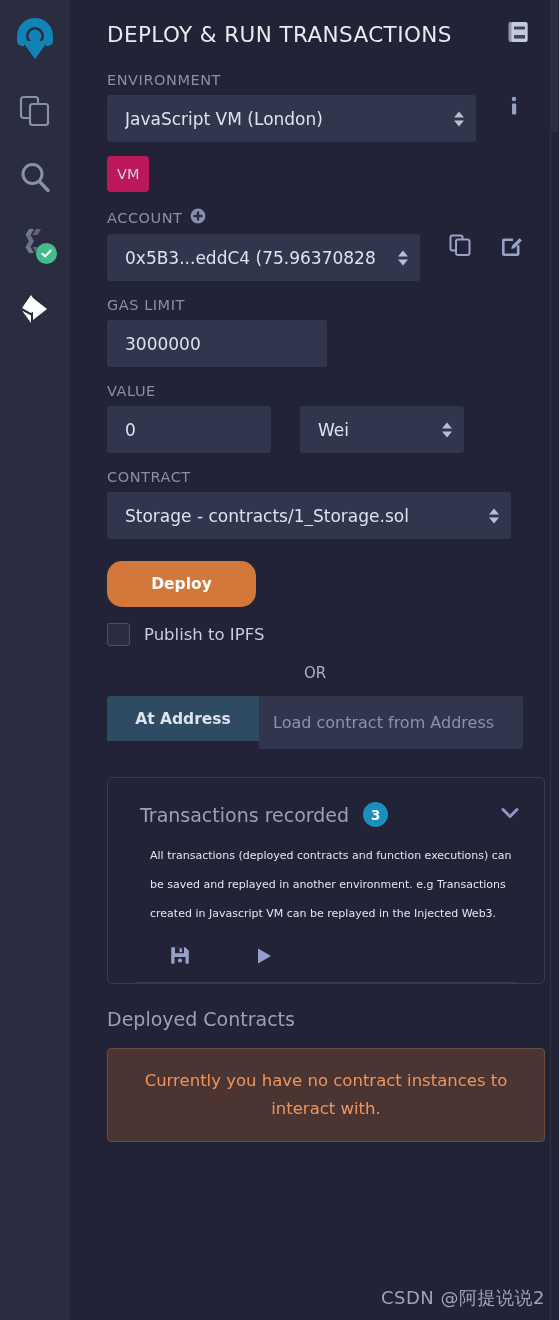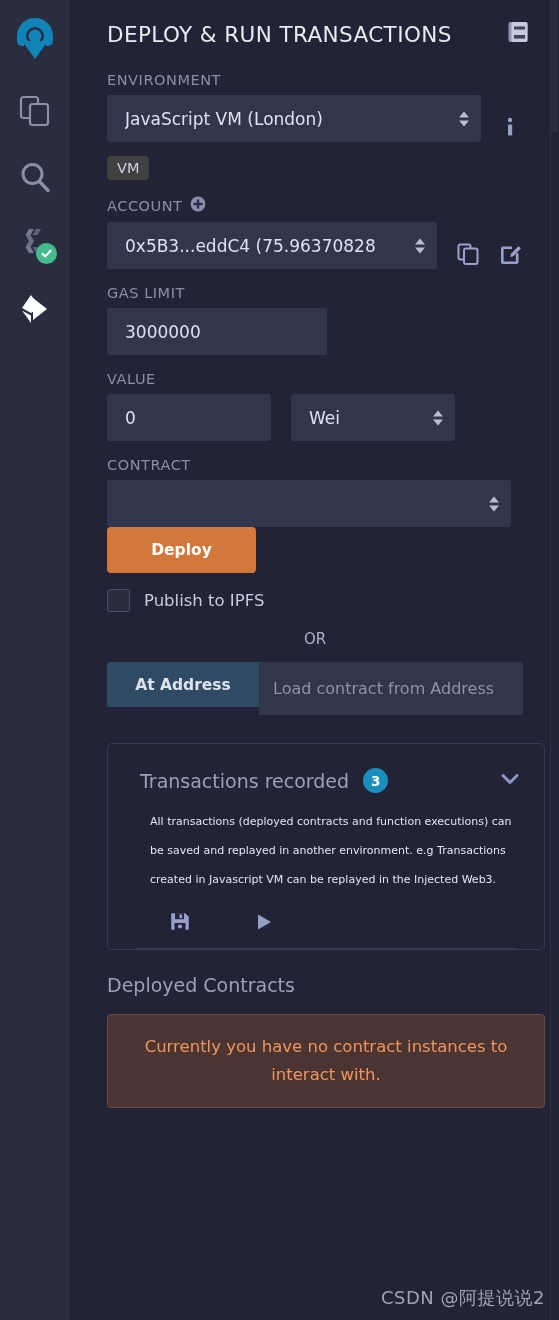--- a/index.html
+++ b/index.html
@@ -94,21 +94,21 @@
     font-size: 14.5px;
     letter-spacing: .55px;
     color: #8a8fa8;
     margin: 24px 0 7px 0;
     display: flex;
     align-items: center;
     gap: 7px;
   }
   .flabel.tight { margin-top: 16px; }
 
-  .row { display: flex; align-items: flex-end; gap: 20px; }
+  .row { display: flex; align-items: flex-start; gap: 29px; }
 
   .ctl {
     background: #32364d;
     border: none;
     border-radius: 3px;
     height: 47px;
     color: #dfe2ee;
     font-size: 17px;
     font-family: "DejaVu Sans", "Liberation Sans", sans-serif;
     padding: 0 14px 0 18px;
@@ -129,37 +129,38 @@
     display: block;
     width: 0; height: 0;
     border-left: 5px solid transparent;
     border-right: 5px solid transparent;
   }
   .spin i.up   { border-bottom: 6px solid #b9bdcf; }
   .spin i.down { border-top: 6px solid #b9bdcf; }
 
   .vm-badge {
     display: inline-block;
-    background: #404040;
+    background: #be185d;
     color: #cfd3e4;
     font-size: 14.5px;
-    padding: 4px 10px;
+    padding: 10px 10px;
     border-radius: 4px;
     margin-top: 14px;
   }
 
   .btn-deploy {
     background: #d2783a;
     color: #fff;
     font-size: 15.5px;
     font-weight: bold;
     border: none;
-    border-radius: 4px;
+    border-radius: 15px;
     height: 46px;
     width: 149px;
+    margin-top: 22px;
     cursor: pointer;
     font-family: "DejaVu Sans", "Liberation Sans", sans-serif;
   }
 
   .ipfs-row {
     display: flex;
     align-items: center;
     gap: 14px;
     margin-top: 16px;
   }
@@ -421,20 +422,21 @@
           <span class="spin">
               <i class="up"></i>
               <i class="down"></i>
             </span>
         </div>
       </div>
 
       
       <div class="flabel tight">CONTRACT</div>
       <div class="ctl" style="width:404px;">
+        <span class="txt">Storage - contracts/1_Storage.sol</span>
         <span class="spin">
             <i class="up"></i>
             <i class="down"></i>
           </span>
       </div>
 
       
       <button class="btn-deploy">Deploy</button>
 
       <div class="ipfs-row">

